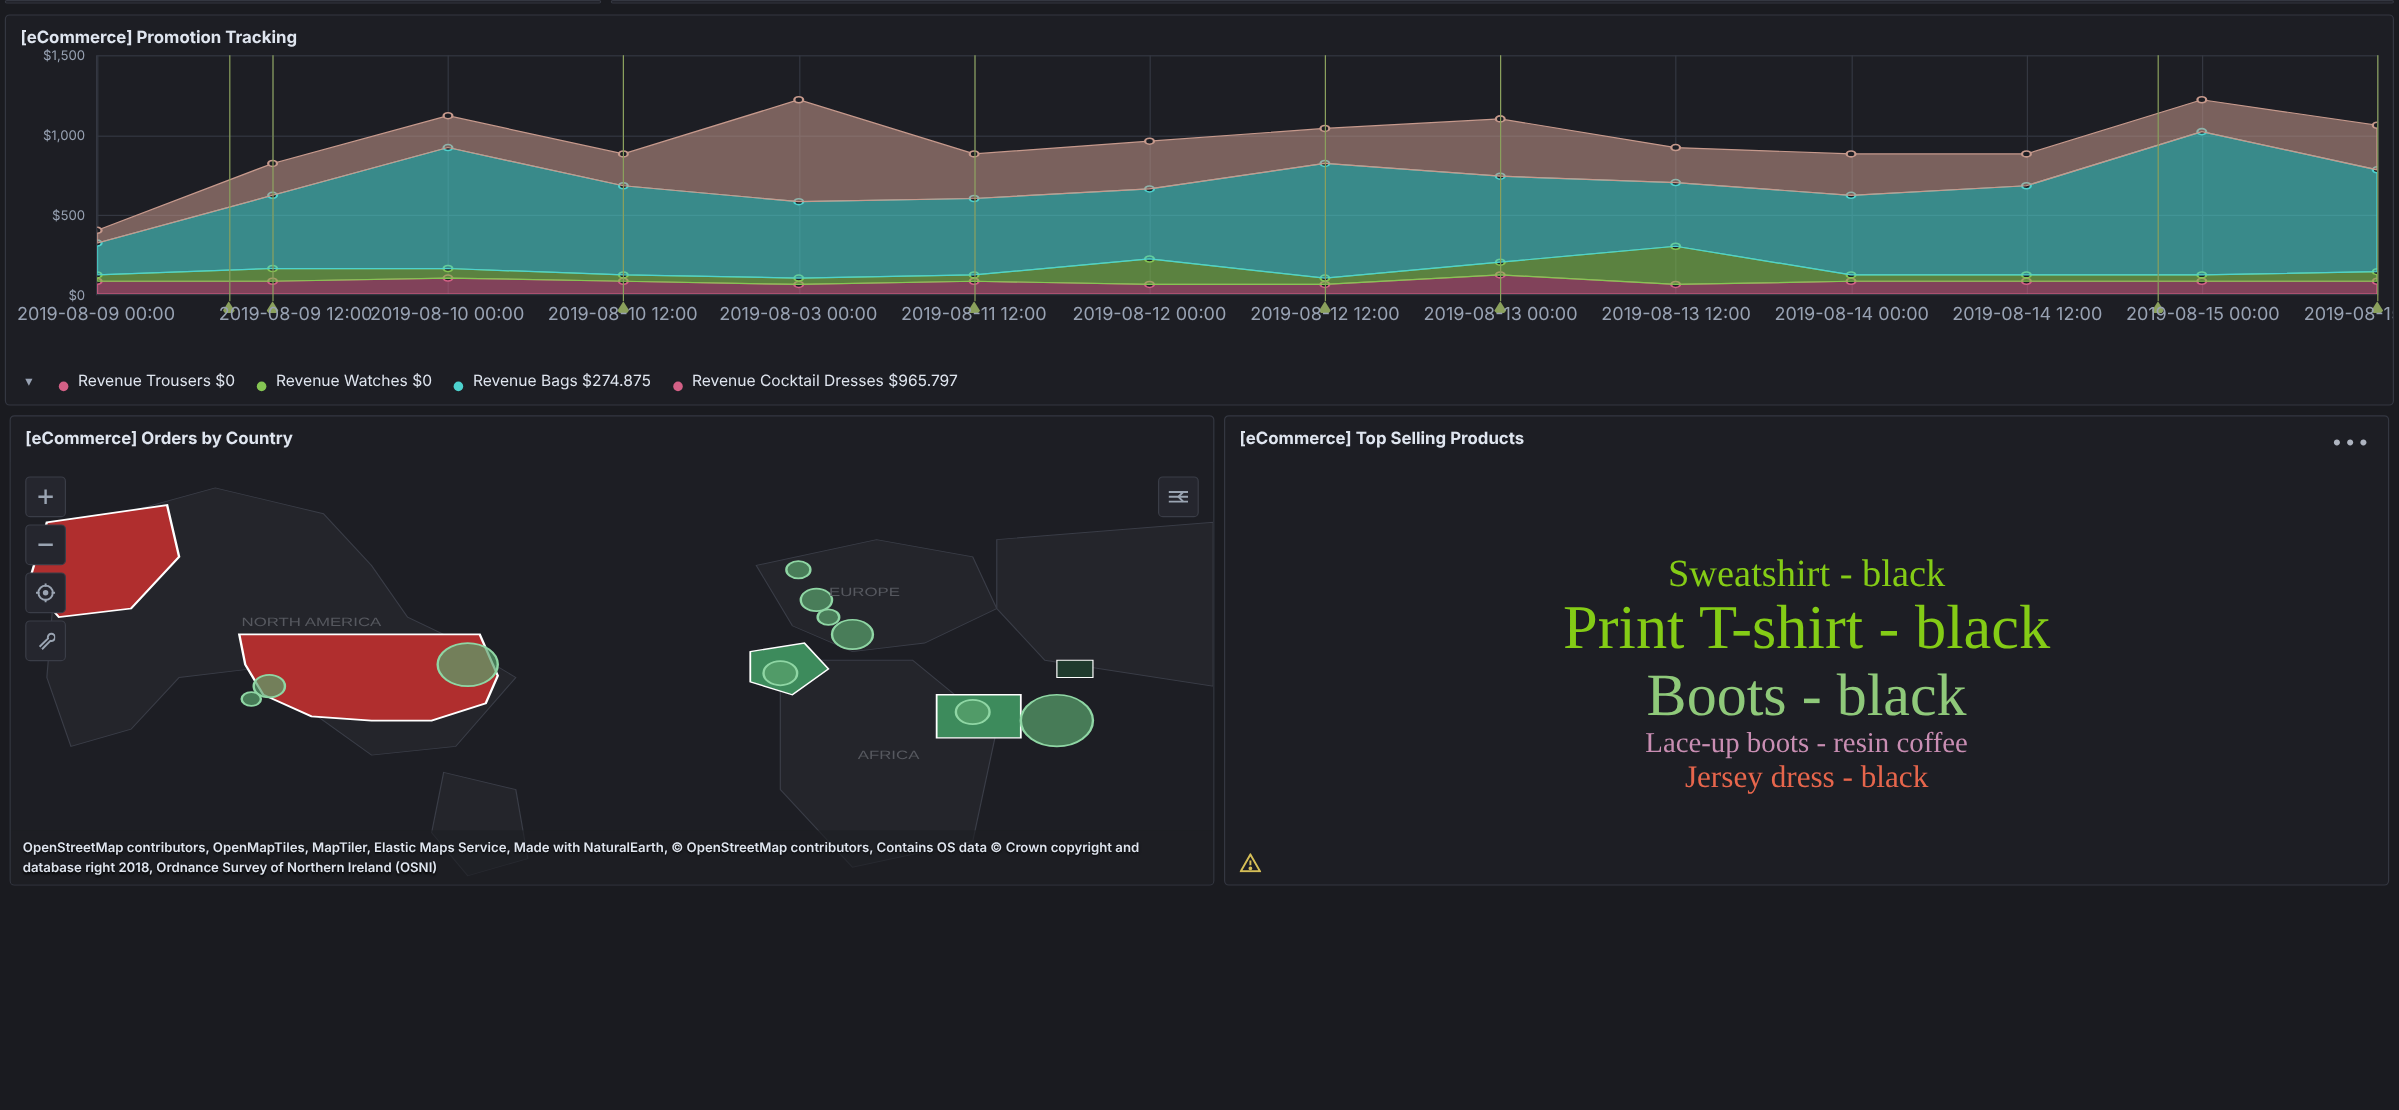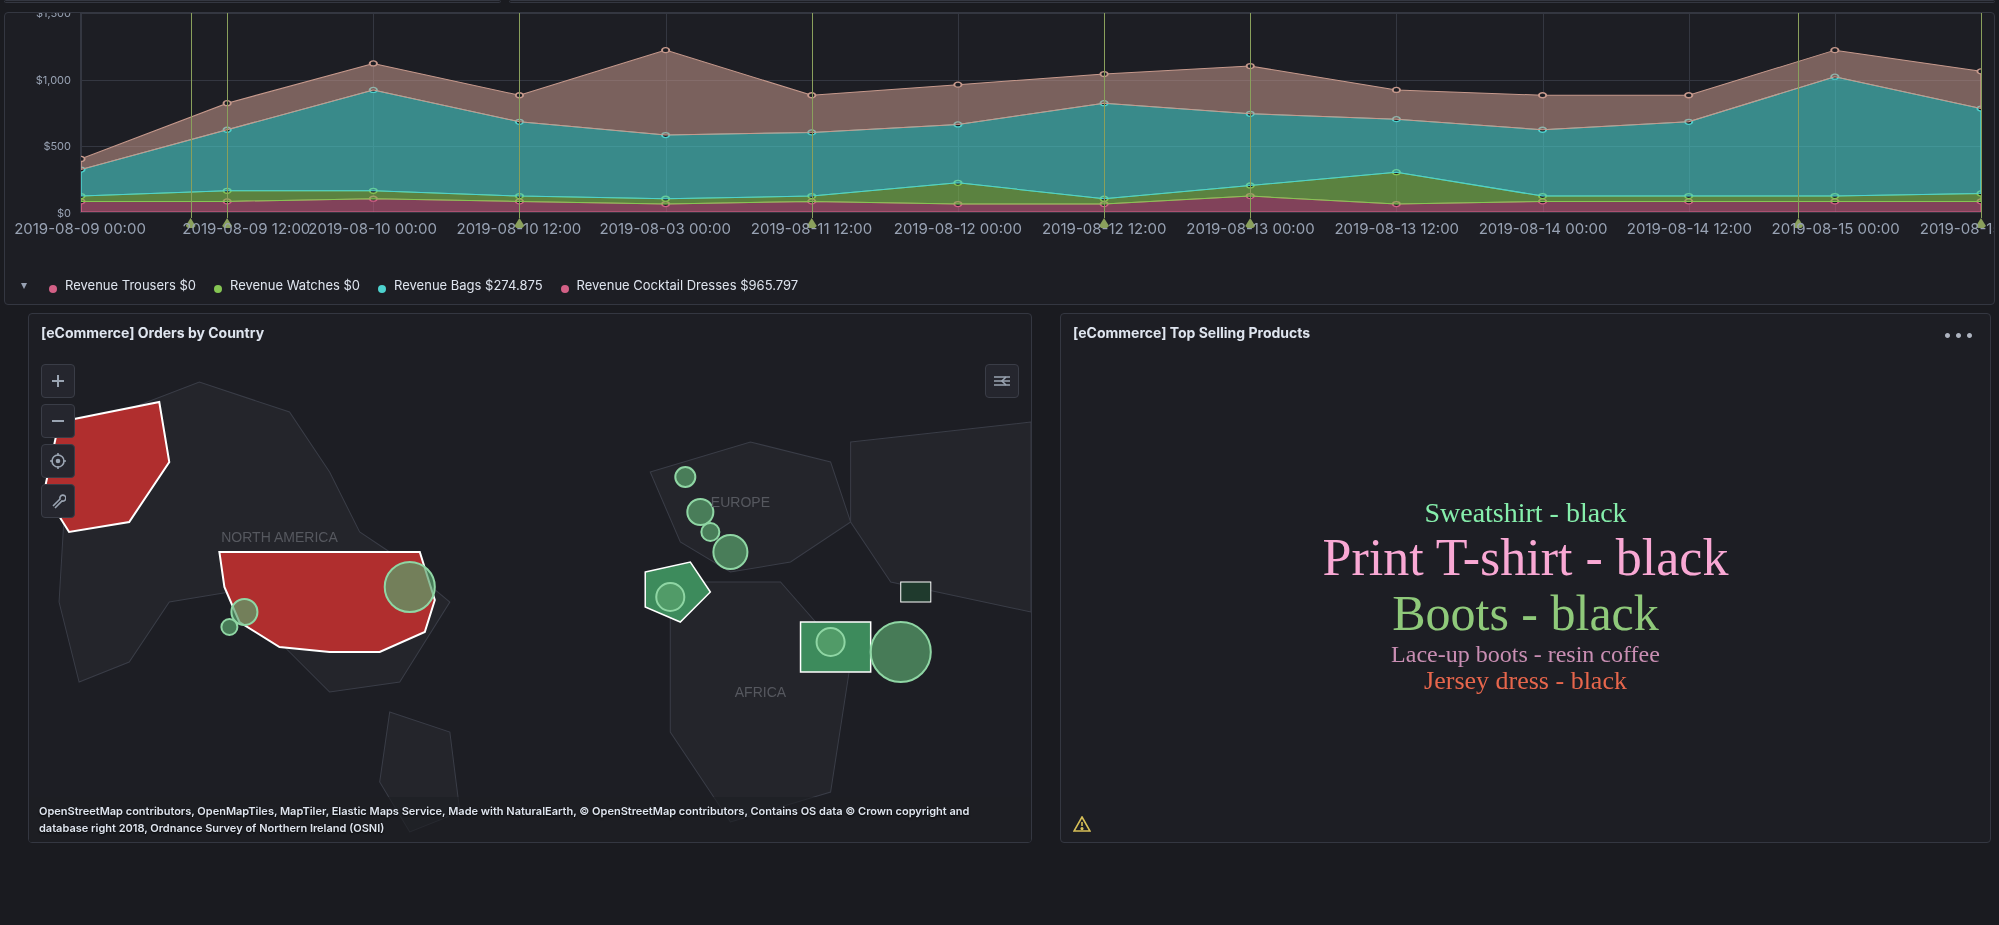--- a/index.html
+++ b/index.html
@@ -74,21 +74,21 @@
   .x-tick{position:absolute;transform:translateX(-50%);font-size:15px;color:var(--axis);white-space:nowrap;}
   .x-caption{text-align:center;color:var(--axis);font-size:12px;margin-top:32px;}
 
   .legend{display:flex;align-items:center;gap:18px;padding:8px 12px 10px;color:var(--text);font-size:13px;}
   .legend .expand{cursor:pointer;color:var(--muted);padding:2px 4px;font-size:12px;}
   .swatch{display:inline-block;width:8px;height:8px;border-radius:50%;margin-right:8px;vertical-align:middle;}
   .legend .item{display:flex;align-items:flex-end;}
 
   
   .bottom{margin:0 4px 8px;}
-  .bottom .panel{height:530px;margin-left:20px;}
+  .bottom .panel{height:392px;}
   .bottom .left{flex:0 0 1004px;}
   .bottom .right{flex:1 1 auto;}
 
   
   .map-body{position:absolute;top:38px;left:0;right:0;bottom:0;overflow:hidden;background:#1d1e24;}
   .map-controls{position:absolute;top:12px;left:12px;display:flex;flex-direction:column;gap:6px;z-index:5;}
   .map-btn{
     width:34px;height:34px;background:#25262e;border:1px solid #3a3d47;border-radius:4px;
     display:flex;align-items:center;justify-content:center;color:#9aa4b2;cursor:pointer;font-size:16px;
   }
@@ -110,20 +110,21 @@
 </style>
 </head>
 <body>
 
 <div class="row topcards">
   <div class="ph"></div>
   <div class="ph" style="flex:3"></div>
 </div>
 
 <div class="panel promo">
+  <div class="panel-title">[eCommerce] Promotion Tracking</div>
   <div class="chart-body">
     <div class="y-axis" id="y-axis">
         <div class="y-tick" style="top: 200px;">$0</div>
         <div class="y-tick" style="top: 133.333px;">$500</div>
         <div class="y-tick" style="top: 66.6667px;">$1,000</div>
         <div class="y-tick" style="top: 0px; text-align: center;">$1,500</div>
       </div>
     <div class="plot" id="plot">
         <div class="grid-h" style="top: 133.333px;"></div>
         <div class="grid-h" style="top: 66.6667px;"></div>
@@ -341,22 +342,22 @@
       </svg>
 
       <div class="attrib">OpenStreetMap contributors, OpenMapTiles, MapTiler, Elastic Maps Service, Made with NaturalEarth, © OpenStreetMap contributors, Contains OS data © Crown copyright and database right 2018, Ordnance Survey of Northern Ireland (OSNI)</div>
     </div>
   </div>
 
   <div class="panel right">
     <div class="panel-title">[eCommerce] Top Selling Products</div>
     <div class="more">•••</div>
     <div class="cloud" id="cloud">
-        <div class="w" style="font-size: 28px; color: #86efac;">Sweatshirt - black</div>
-        <div class="w" style="font-size: 52px; color: #f9a8d4;">Print T-shirt - black</div>
+        <div class="w" style="font-size: 32px; color: #84cc16;">Sweatshirt - black</div>
+        <div class="w" style="font-size: 52px; color: #84cc16;">Print T-shirt - black</div>
         <div class="w" style="font-size: 50px; color: rgb(143, 201, 122);">Boots - black</div>
         <div class="w" style="font-size: 24px; color: rgb(201, 142, 179);">Lace-up boots - resin coffee</div>
         <div class="w" style="font-size: 26px; color: rgb(231, 102, 76);">Jersey dress - black</div>
       </div>
     <div class="warn">
       <svg width="18" height="16" viewBox="0 0 18 16" fill="none" stroke="#d6bf57" stroke-width="1.6">
           <path d="M9 1 L17 15 H1 Z"></path>
           <line x1="9" y1="6" x2="9" y2="10"></line>
           <circle cx="9" cy="12.6" r="0.8" fill="#d6bf57"></circle>
         </svg>

